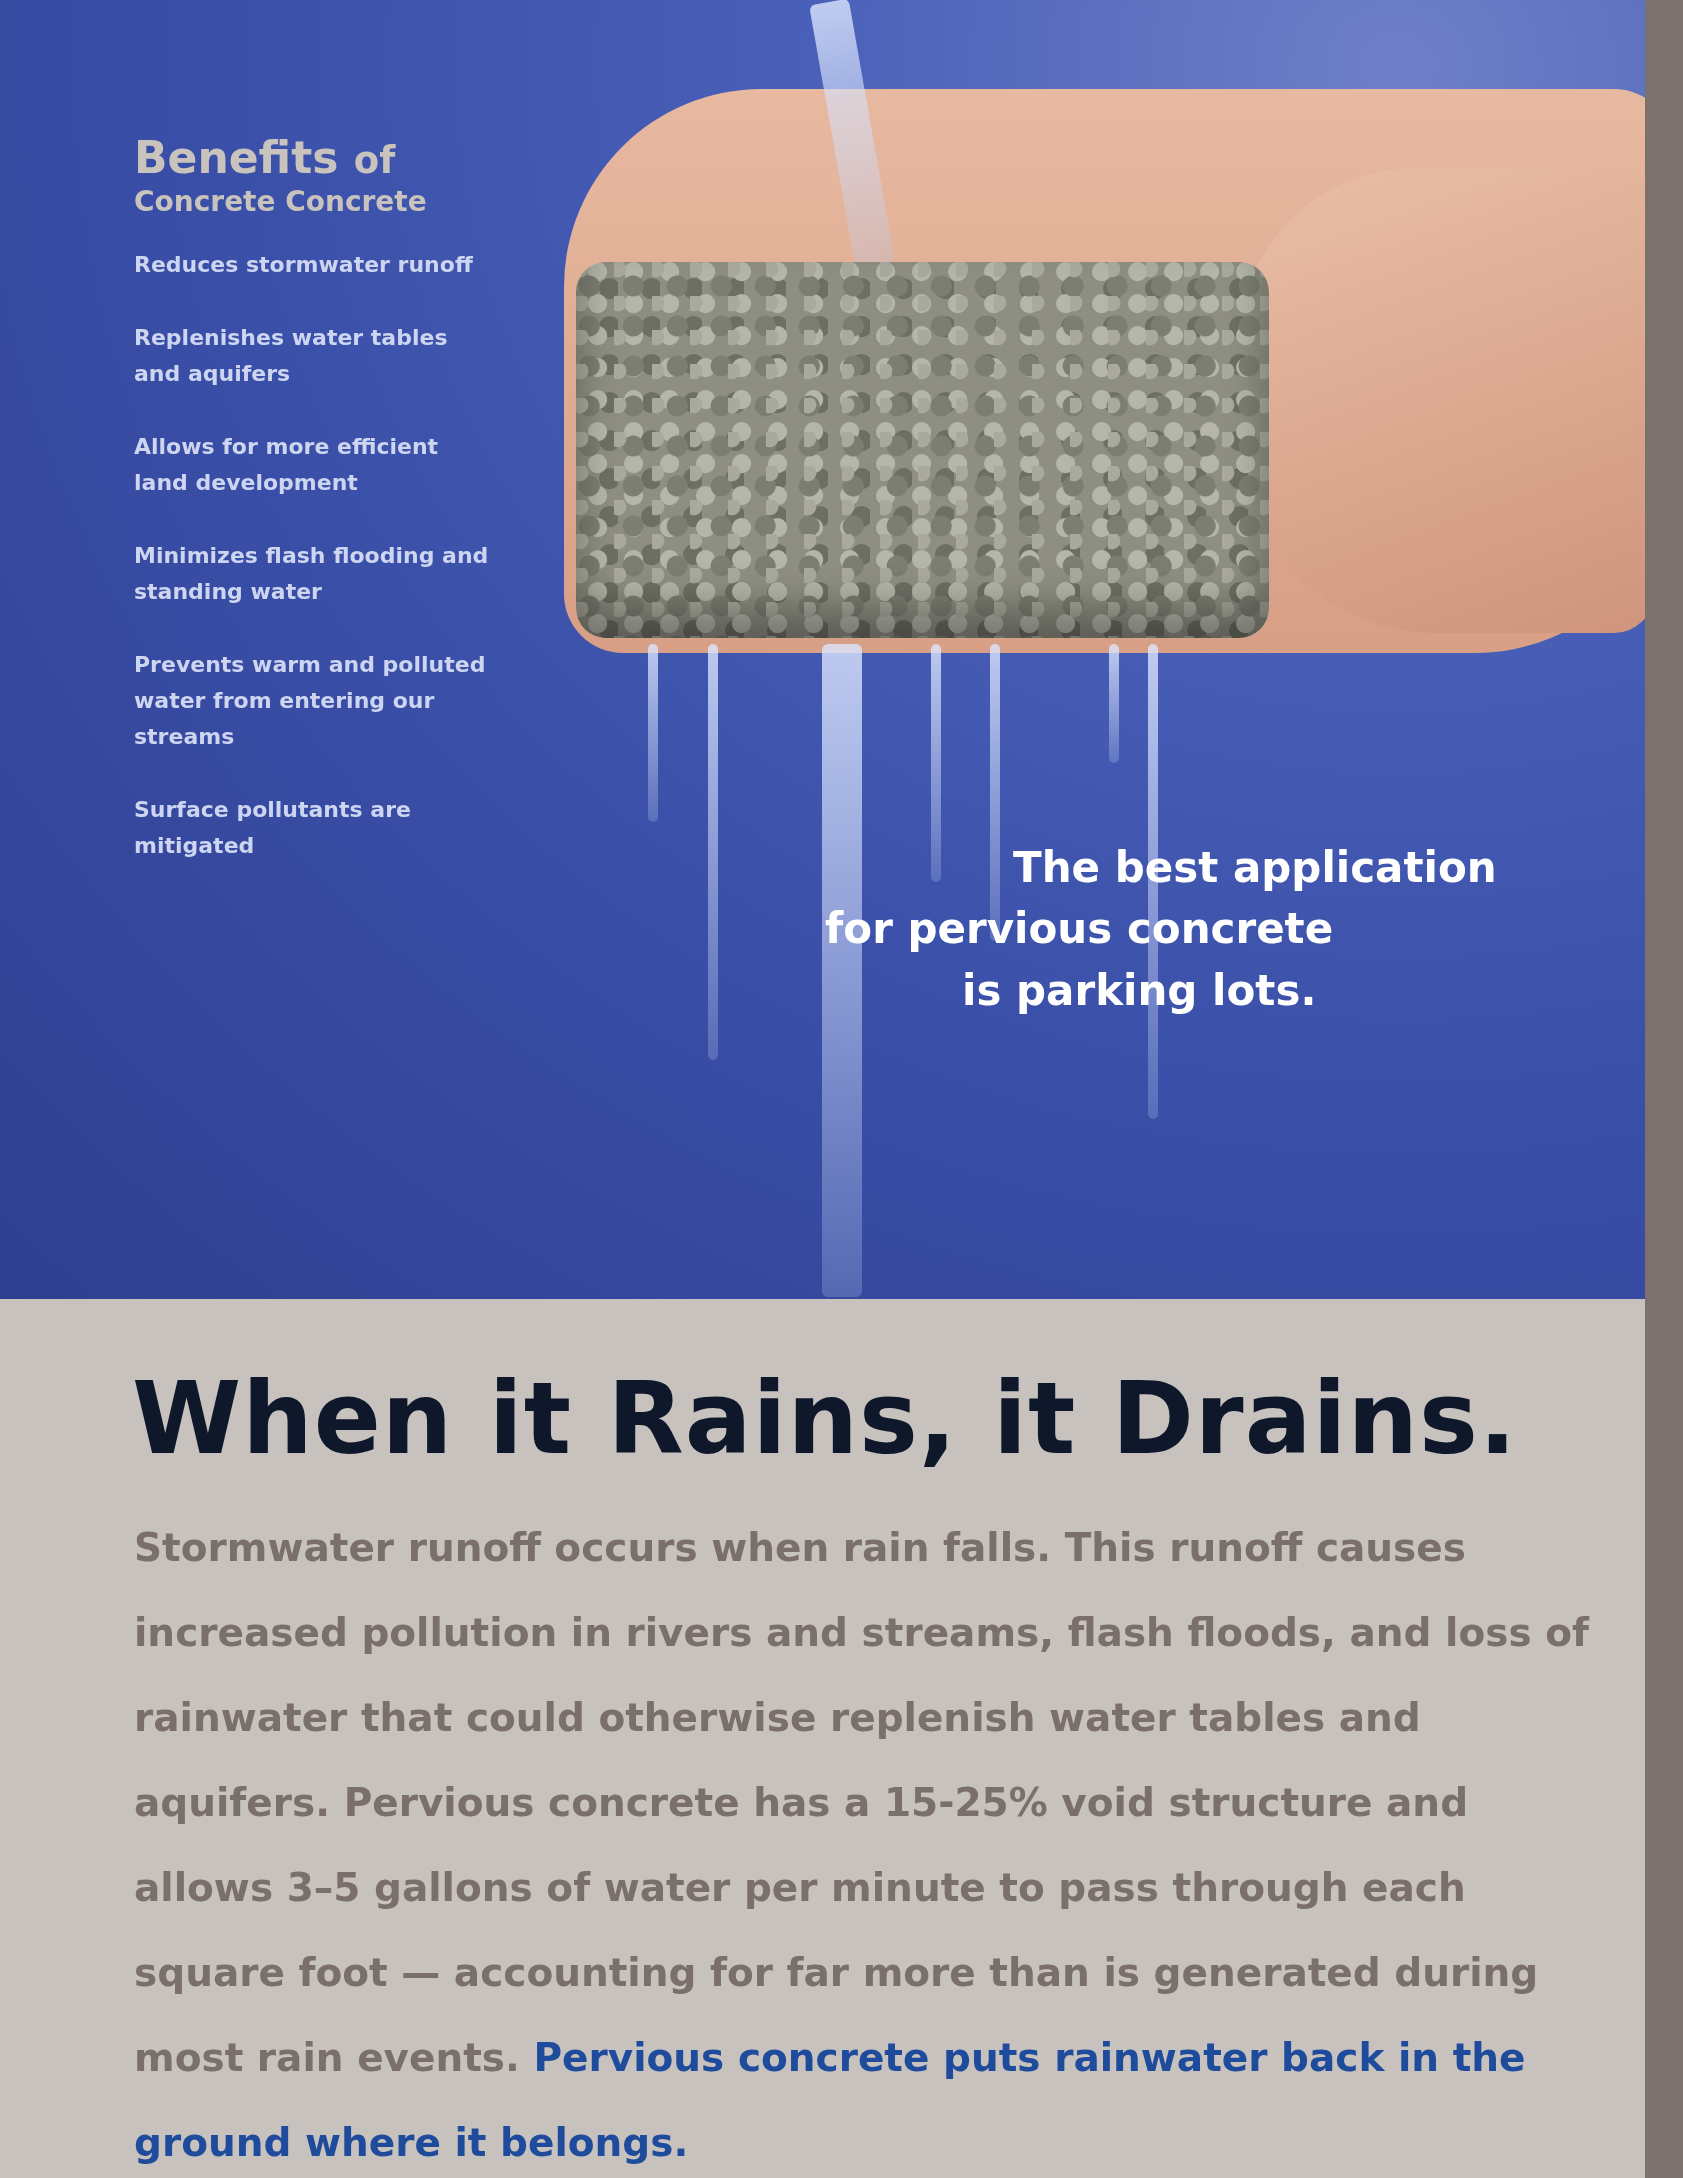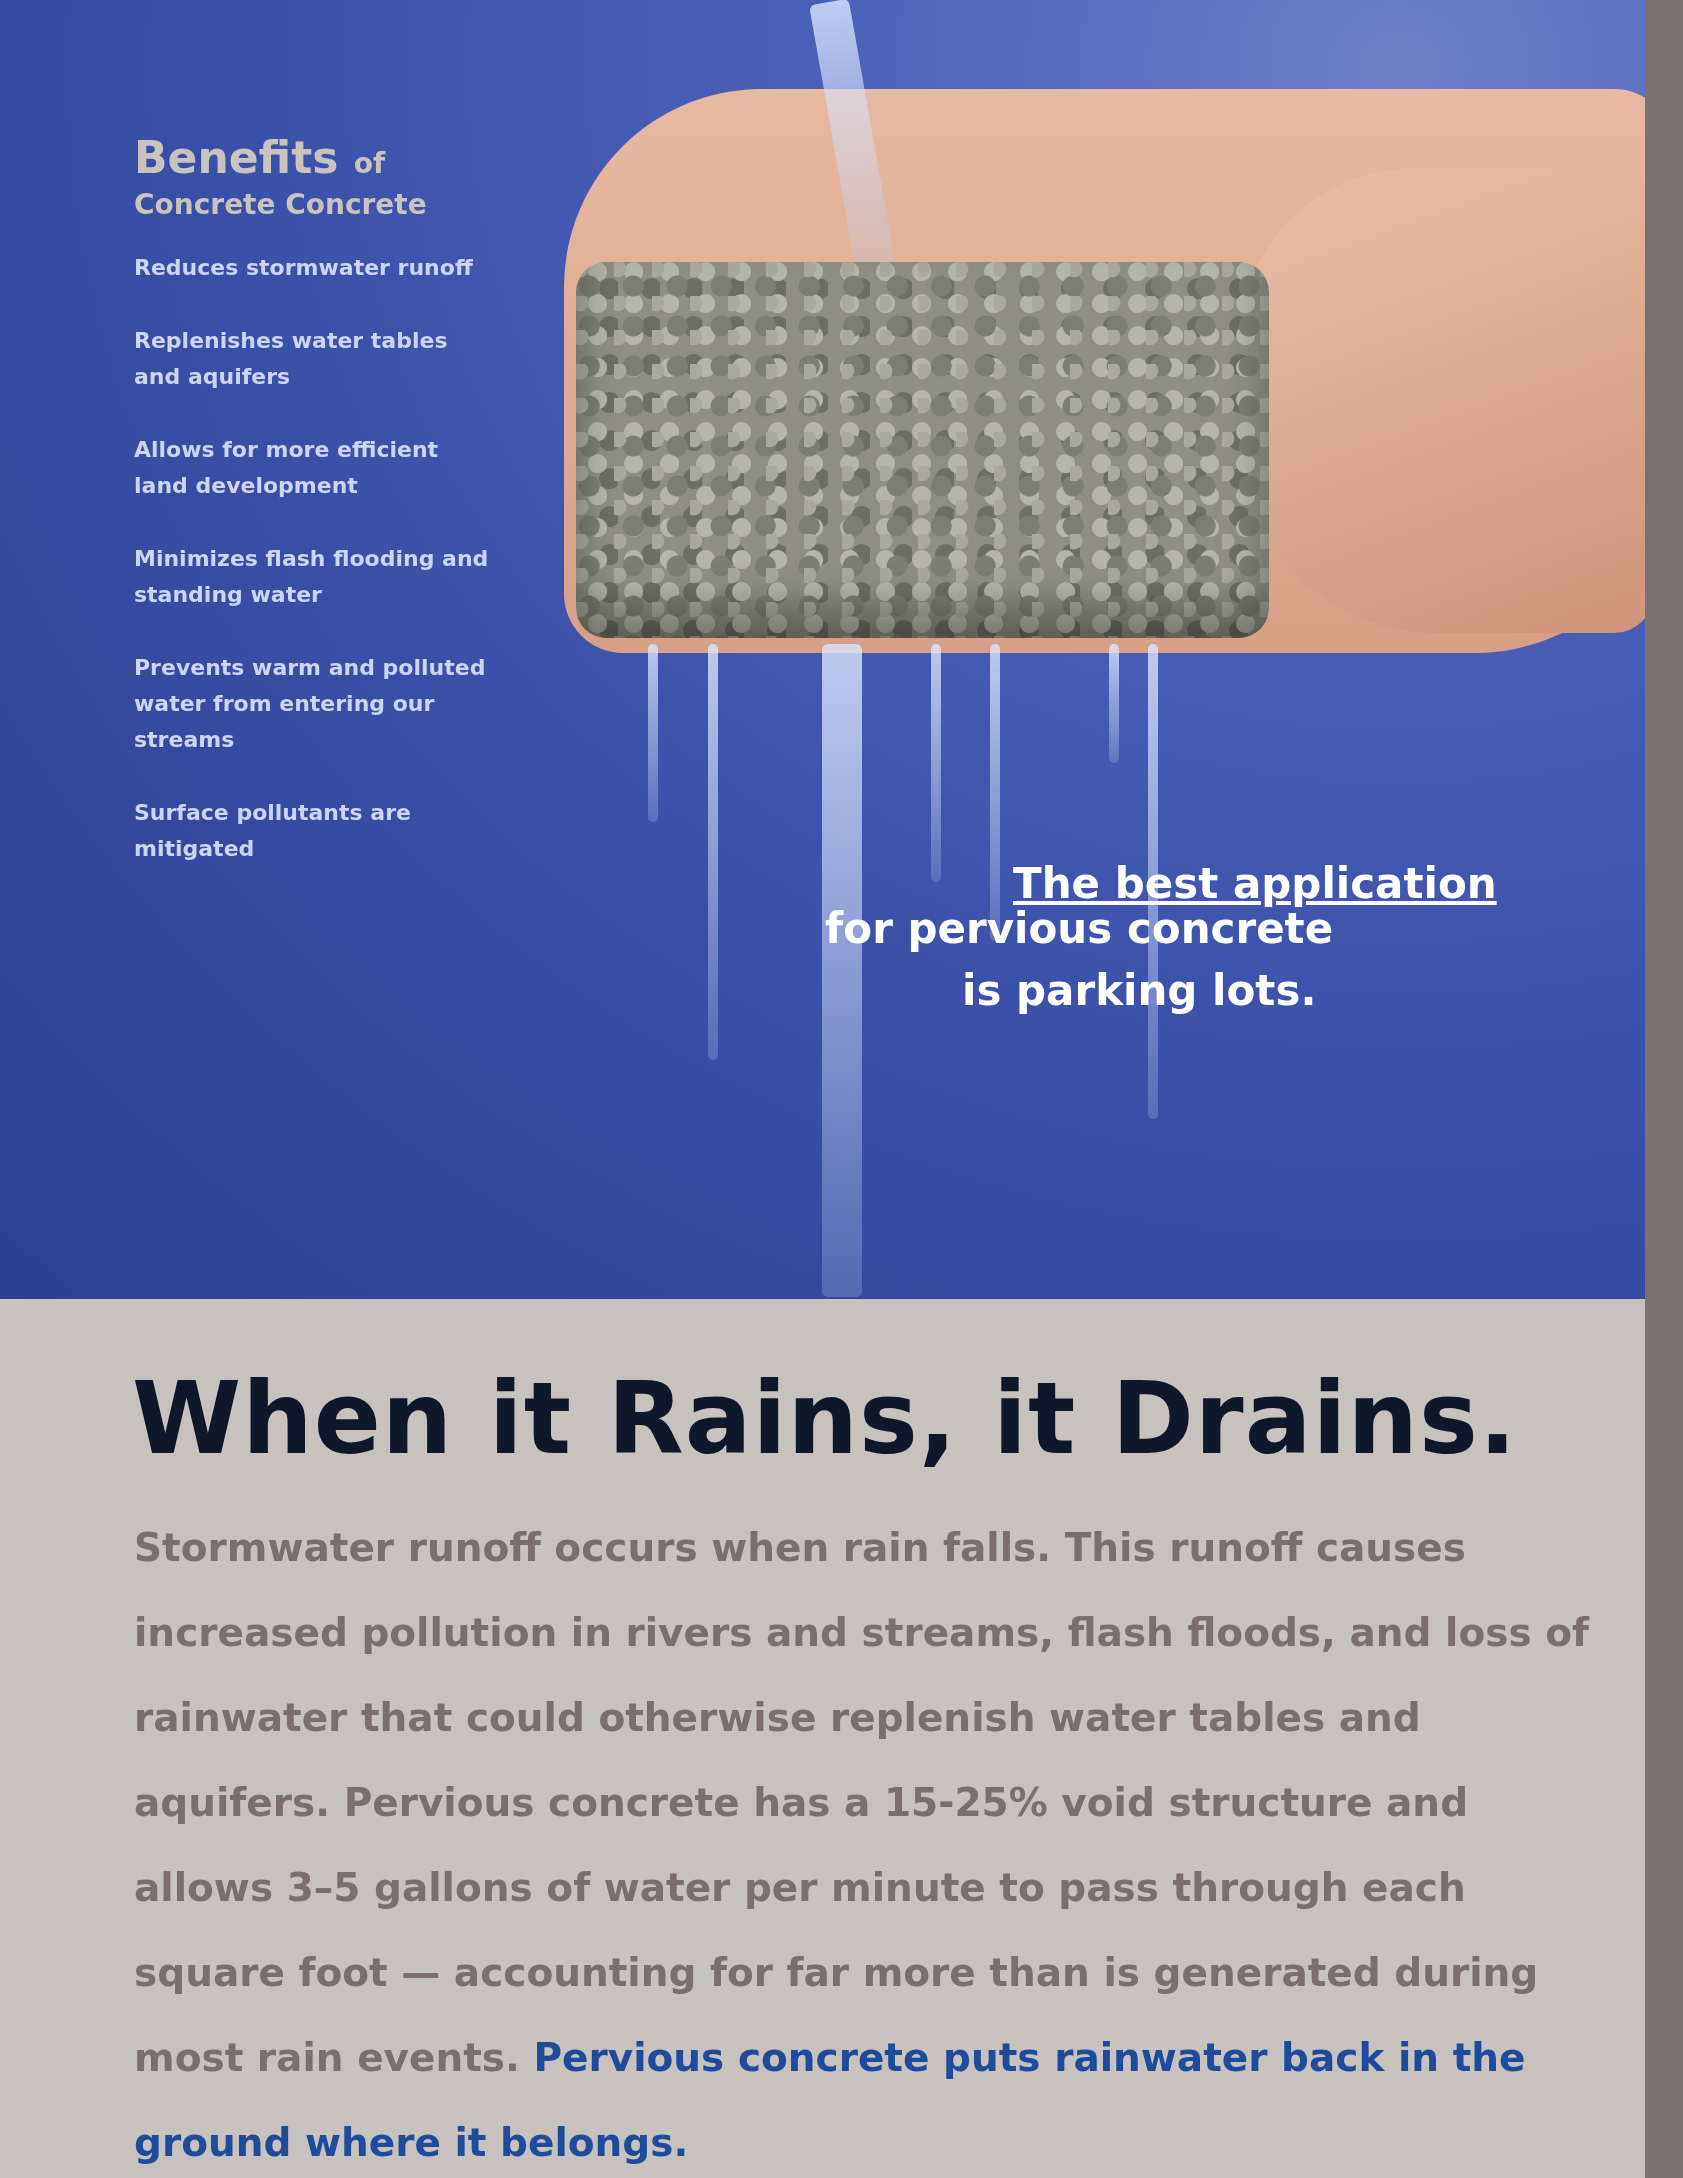--- a/index.html
+++ b/index.html
@@ -2,21 +2,21 @@
 <html><head>
 <meta charset="utf-8">
 <style>
   html,body{margin:0;padding:0;}
   body{width:1683px;height:2178px;position:relative;overflow:hidden;background:#c8c2be;font-family:"DejaVu Sans","Liberation Sans",sans-serif;}
   .top{position:absolute;left:0;top:0;width:1645px;height:1299px;background:radial-gradient(ellipse at 85% 5%, #6f80c8 0%, #4a60b8 30%, #3a4fa8 60%, #2f3f90 100%);overflow:hidden;}
   .stripe{position:absolute;left:1645px;top:0;width:38px;height:2178px;background:#7b716d;}
   .bottom{position:absolute;left:0;top:1299px;width:1645px;height:879px;background:#c8c2be;}
   .benefits{position:absolute;left:134px;top:134px;width:356px;color:#cdd3ee;}
   .benefits .h1{font-size:44px;font-weight:bold;color:#c9c3bd;line-height:48px;}
-  .benefits .h1 .of{font-size:28px;}
+  .benefits .h1 .of{font-size:37px;}
   .benefits .h2{font-size:28px;font-weight:bold;color:#c9c3bd;line-height:34px;margin-bottom:28px;}
   .benefits .item{font-size:22px;font-weight:bold;line-height:36px;margin-bottom:37px;color:#cdd5f0;}
   .photo{position:absolute;left:554px;top:0;width:1091px;height:1299px;}
   .hand{position:absolute;left:564px;top:89px;width:1109px;height:564px;background:linear-gradient(180deg,#e7b9a0,#d79f86);border-radius:198px 59px 198px 59px;}
   .hand2{position:absolute;left:1238px;top:168px;width:416px;height:465px;background:linear-gradient(160deg,#e9bfa6,#cf947c);border-radius:178px 40px 40px 198px;}
   .block{position:absolute;left:576px;top:262px;width:693px;height:376px;border-radius:30px;background:
     radial-gradient(circle at 10% 20%,#a9aa9d 8px,transparent 9px),
     radial-gradient(circle at 30% 60%,#7d7e72 10px,transparent 11px),
     radial-gradient(circle at 60% 30%,#b5b6a9 9px,transparent 10px),
     radial-gradient(circle at 80% 70%,#6e6f64 10px,transparent 11px);
@@ -52,21 +52,21 @@
     <div class="h2">Concrete Concrete</div>
     <div class="item">Reduces stormwater runoff</div>
     <div class="item">Replenishes water tables and aquifers</div>
     <div class="item">Allows for more efficient land development</div>
     <div class="item">Minimizes flash flooding and standing water</div>
     <div class="item">Prevents warm and polluted water from entering our streams</div>
     <div class="item">Surface pollutants are mitigated</div>
   </div>
 
   <div class="tagline" style="left:0;top:837px;width:1645px;">
-    <div style="position:absolute;left:1013px;top:16px;white-space:nowrap;text-decoration:underline;">The best application</div>
+    <div style="position:absolute;left:1013px;top:0;white-space:nowrap;">The best application</div>
     <div style="position:absolute;left:825px;top:61px;white-space:nowrap;">for pervious concrete</div>
     <div style="position:absolute;left:962px;top:123px;white-space:nowrap;">is parking lots.</div>
   </div>
 </div>
 
 <div class="bottom"></div>
 <div class="stripe"></div>
 
 <div class="headline">When it Rains, it Drains.</div>
 <div class="body">

